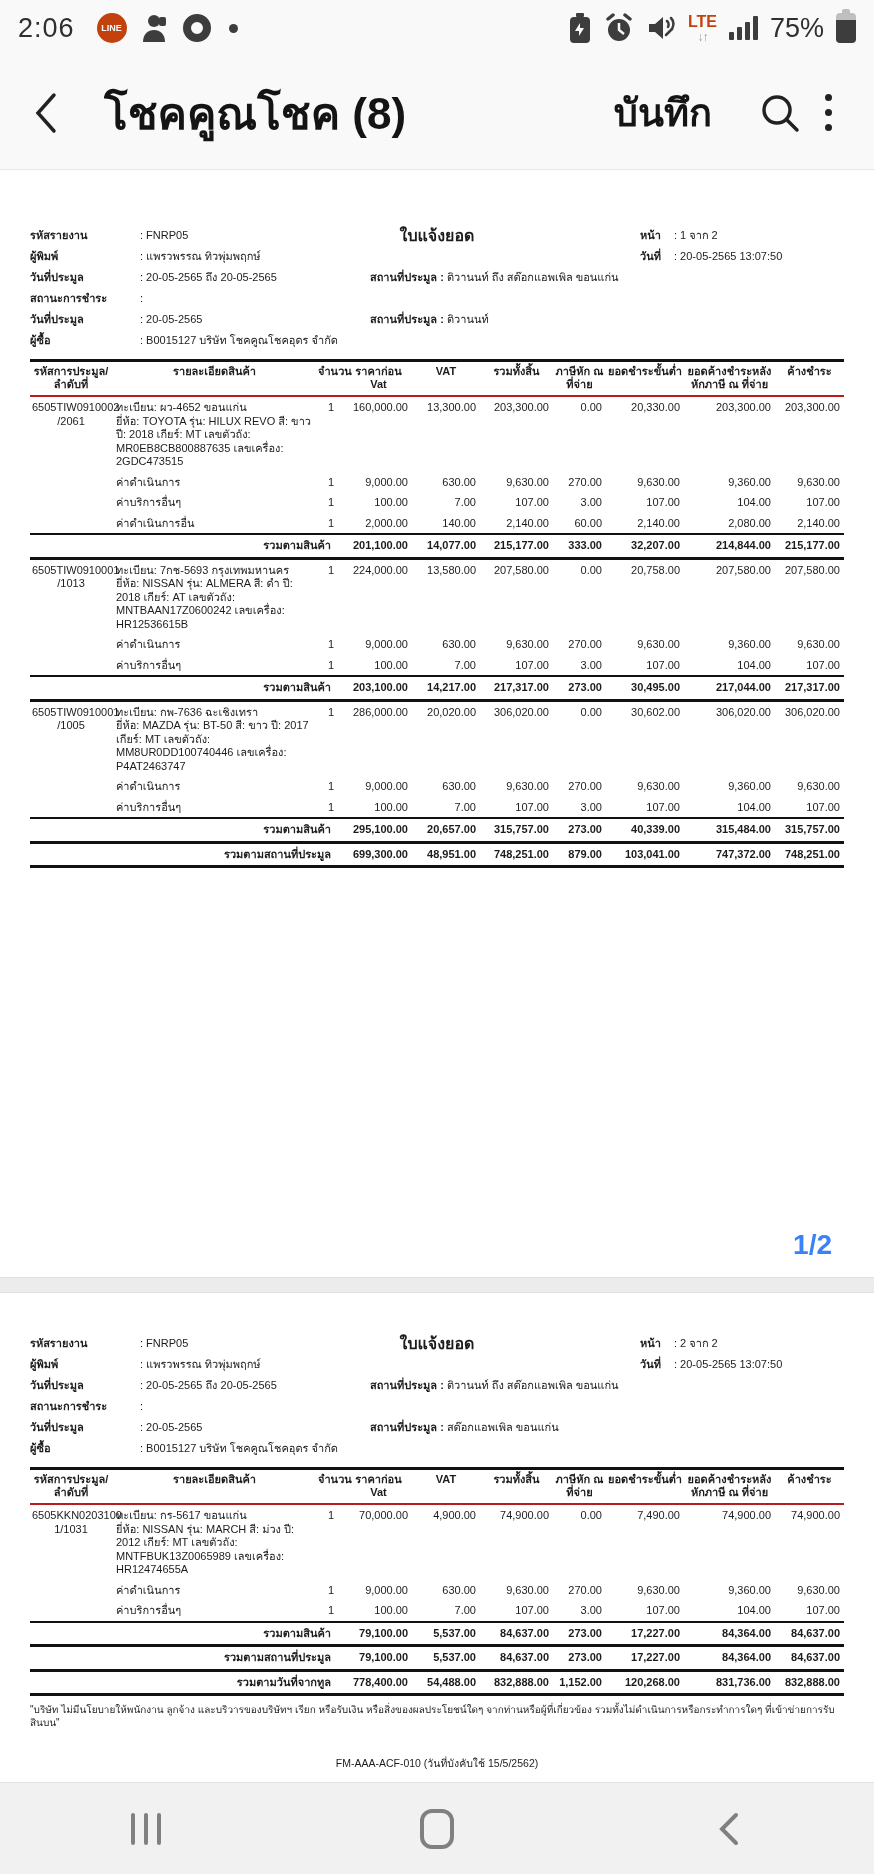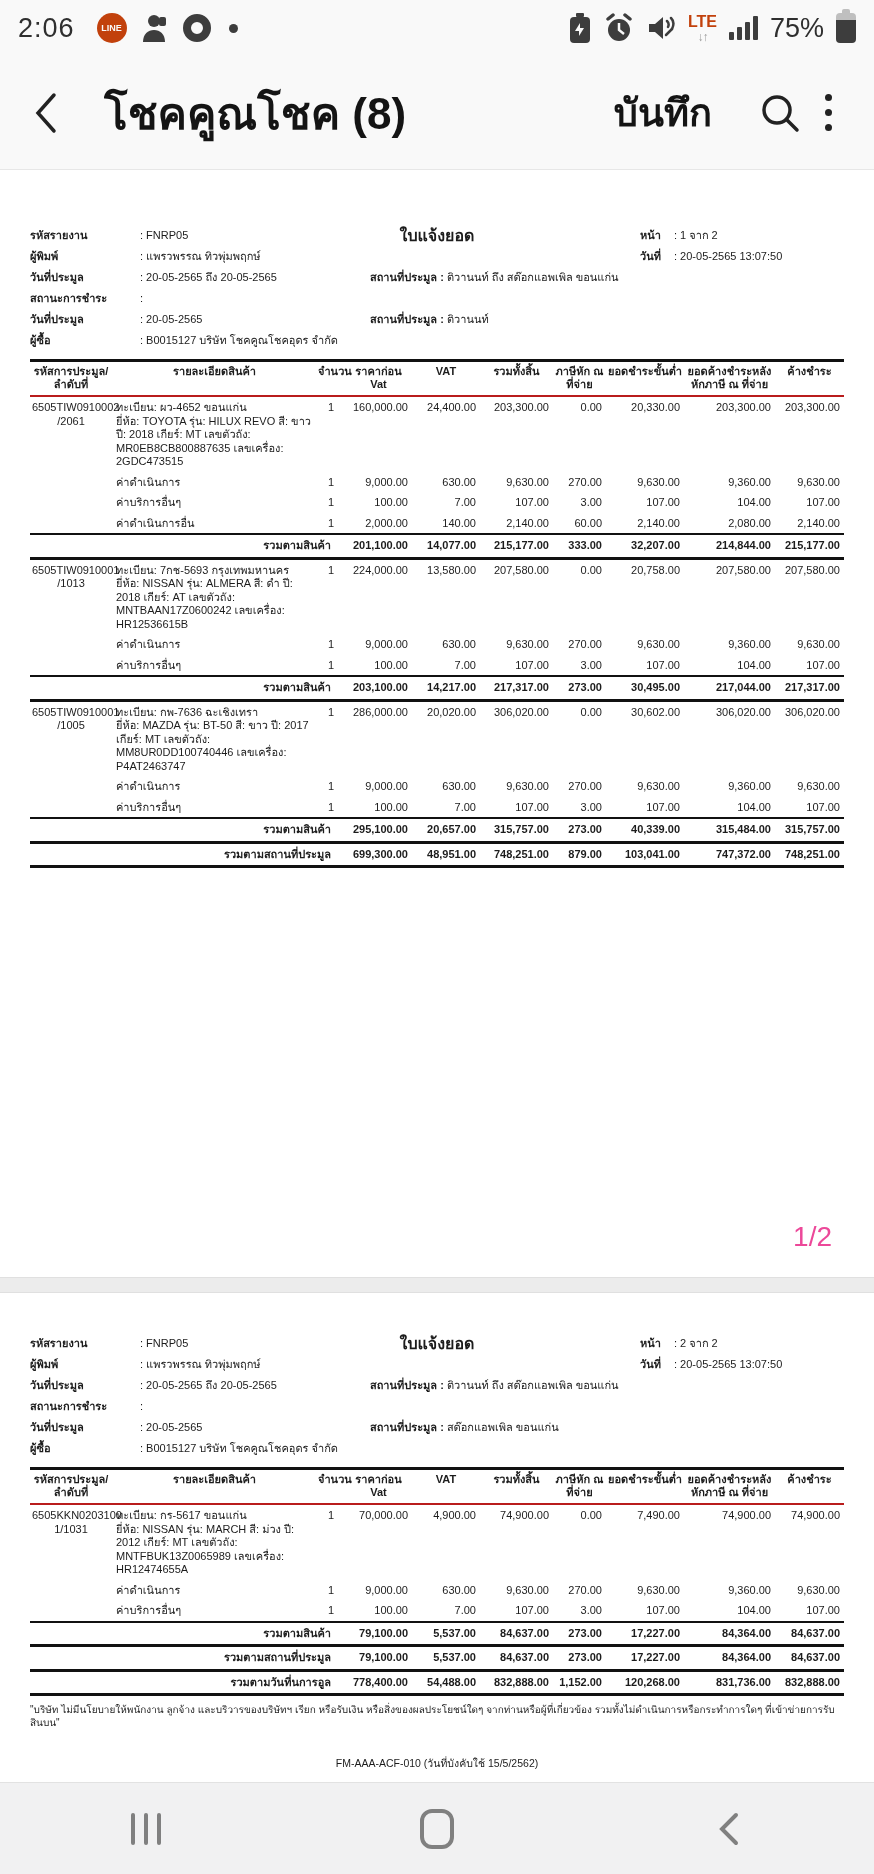--- a/index.html
+++ b/index.html
@@ -31,21 +31,21 @@
   .ab-search{width:56px;height:70px;display:flex;align-items:center;justify-content:center;cursor:pointer;}
   .ab-menu{width:40px;height:70px;display:flex;flex-direction:column;align-items:center;justify-content:center;gap:8px;cursor:pointer;}
   .ab-menu i{width:7px;height:7px;border-radius:50%;background:#222;display:block;}
 
   
   .viewer{background:#fff;}
   .doc-page{background:#fff;padding:0 30px;box-sizing:border-box;position:relative;font-size:11px;}
   #page1{height:1107px;}
   #page2{height:489px;}
   .page-gap{height:16px;background:#ececec;border-top:1px solid #e0e0e0;border-bottom:1px solid #e0e0e0;box-sizing:border-box;}
-  .pager{position:absolute;right:42px;bottom:24px;font-size:28px;color:#ec4899;}
+  .pager{position:absolute;right:42px;bottom:16px;font-size:28px;color:#3b82f6;font-weight:bold;}
 
   .info-block{position:relative;}
   #page1 .info-block{padding-top:55px;}
   #page2 .info-block{padding-top:40px;}
   .doc-title{position:absolute;left:50%;transform:translateX(-50%);font-size:16px;font-weight:bold;}
   #page1 .doc-title{top:53px;}
   #page2 .doc-title{top:38px;}
   .info-row{display:grid;grid-template-columns:340px 270px 1fr;line-height:21px;}
   .info-row .lbl{font-weight:bold;}
   .info-left .lbl{display:inline-block;min-width:110px;}
@@ -217,21 +217,21 @@
           <tbody>
             <tr class="item-row">
               <td class="code">
                 <div>6505TIW0910002</div>
                 <div>/2061</div>
               </td>
               <td class="desc">ทะเบียน: ผว-4652 ขอนแก่น
 ยี่ห้อ: TOYOTA รุ่น: HILUX REVO  สี: ขาว ปี: 2018 เกียร์: MT เลขตัวถัง: MR0EB8CB800887635 เลขเครื่อง: 2GDC473515</td>
               <td class="qty">1</td>
               <td class="num">160,000.00</td>
-              <td class="num">24,400.00</td>
+              <td class="num">13,300.00</td>
               <td class="num">203,300.00</td>
               <td class="num">0.00</td>
               <td class="num">20,330.00</td>
               <td class="num">203,300.00</td>
               <td class="num">203,300.00</td>
             </tr>
             <tr class="item-row">
               <td class="code"></td>
               <td class="desc">ค่าดำเนินการ</td>
               <td class="qty">1</td>
@@ -515,21 +515,21 @@
               <td class="total-label" colspan="3">รวมตามสถานที่ประมูล</td>
               <td class="num">79,100.00</td>
               <td class="num">5,537.00</td>
               <td class="num">84,637.00</td>
               <td class="num">273.00</td>
               <td class="num">17,227.00</td>
               <td class="num">84,364.00</td>
               <td class="num">84,637.00</td>
             </tr>
             <tr class="total-row summary">
-              <td class="total-label" colspan="3">รวมตามวันที่นการอูล</td>
+              <td class="total-label" colspan="3">รวมตามวันที่จากทูล</td>
               <td class="num">778,400.00</td>
               <td class="num">54,488.00</td>
               <td class="num">832,888.00</td>
               <td class="num">1,152.00</td>
               <td class="num">120,268.00</td>
               <td class="num">831,736.00</td>
               <td class="num">832,888.00</td>
             </tr>
           </tbody>
         </table>

